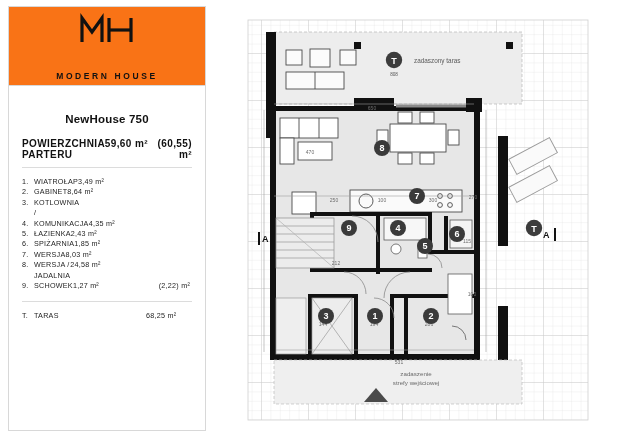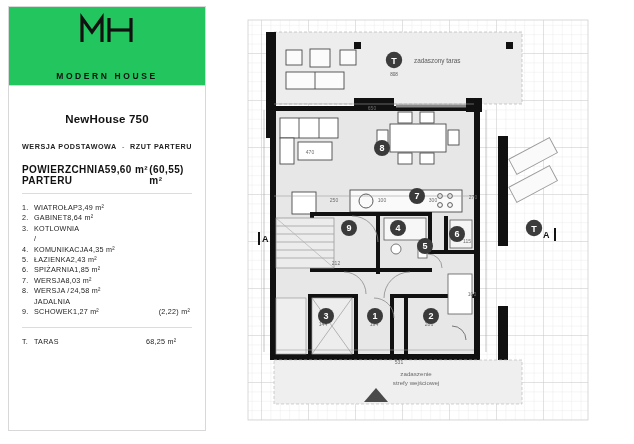--- a/index.html
+++ b/index.html
@@ -11,21 +11,21 @@
   #page{position:relative;width:634px;height:444px;background:#fff;}
 
   
   #sidebar{
     position:absolute;left:8px;top:6px;width:198px;height:425px;
     background:#fff;border:1px solid #d8d8d8;box-sizing:border-box;
   }
   #logo-box{
     height:78px;border-bottom:1px solid #d8d8d8;
     display:flex;flex-direction:column;align-items:center;justify-content:center;
-    background:#22c55e;
+    background:#f97316;
     gap:20px;
   }
   #logo-mark{width:62px;height:34px;display:block;}
   #logo-text{
     font-size:8.5px;letter-spacing:2.6px;font-weight:bold;
     margin-top:5px;color:#111;
   }
   #proj-title{
     text-align:center;font-size:11.5px;font-weight:bold;
     margin-top:27px;letter-spacing:.2px;color:#111;
@@ -35,21 +35,21 @@
     font-size:7.2px;letter-spacing:.55px;font-weight:bold;color:#222;
     margin:17px 13px 0 13px;
   }
   .subline .dash{font-weight:normal;color:#555;}
   #area-row{
     display:flex;font-size:10px;letter-spacing:.4px;font-weight:bold;color:#111;
     margin:13px 13px 0 13px;
   }
   #area-row .lbl{flex:1;}
   #area-row .v1{width:46px;text-align:left;}
-  #area-row .v2{width:44px;text-align:left;}
+  #area-row .v2{width:44px;text-align:right;}
   .hr{height:1px;background:#dcdcdc;margin:7px 13px 0 13px;}
 
   #rooms{margin:9px 13px 0 13px;}
   .room{
     display:flex;font-size:7.2px;line-height:10.4px;color:#1d1d1d;
     letter-spacing:.25px;
   }
   .room .idx{width:12px;flex:none;}
   .room .nm{flex:1;}
   .room .ar{width:46px;text-align:left;}
@@ -88,25 +88,20 @@
         <path d="M6 30 L6 6 L16 20 L26 6 L26 30" fill="none" stroke="#111" stroke-width="3.2" stroke-linejoin="miter"></path>
         <path d="M33 6 L33 30" fill="none" stroke="#111" stroke-width="3.2"></path>
         <path d="M33 18 L55 18" fill="none" stroke="#111" stroke-width="3.2"></path>
         <path d="M55 6 L55 30" fill="none" stroke="#111" stroke-width="3.2"></path>
       </svg>
       <div id="logo-text">MODERN HOUSE</div>
     </div>
 
     <div id="proj-title">NewHouse 750</div>
 
-    <div class="subline">
-      <span>WERSJA  PODSTAWOWA</span>
-      <span class="dash">-</span>
-      <span>RZUT PARTERU</span>
-    </div>
 
     <div id="area-row">
       <span class="lbl">POWIERZCHNIA PARTERU</span>
       <span class="v1">59,60 m²</span>
       <span class="v2">(60,55) m²</span>
     </div>
 
     <div class="hr"></div>
 
     <div id="rooms">

